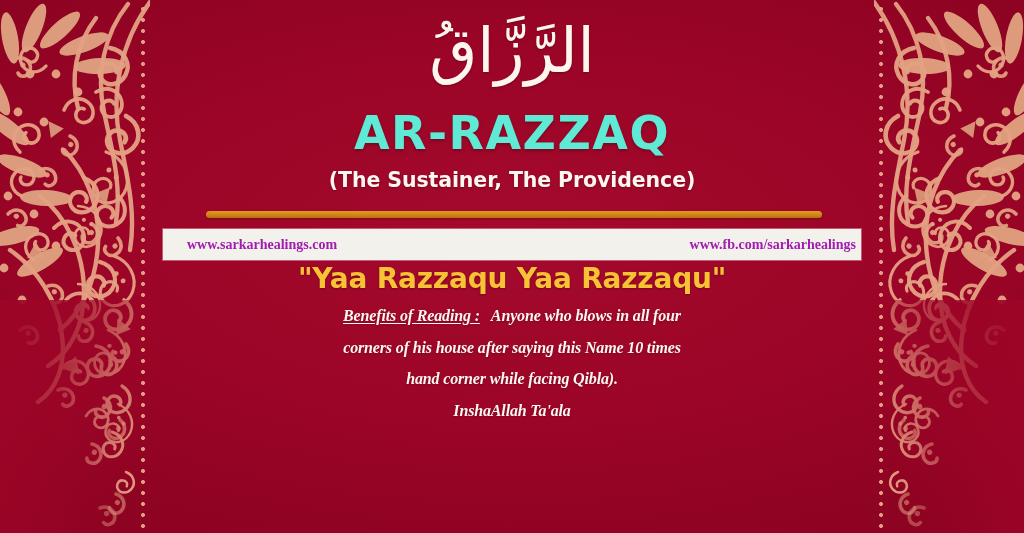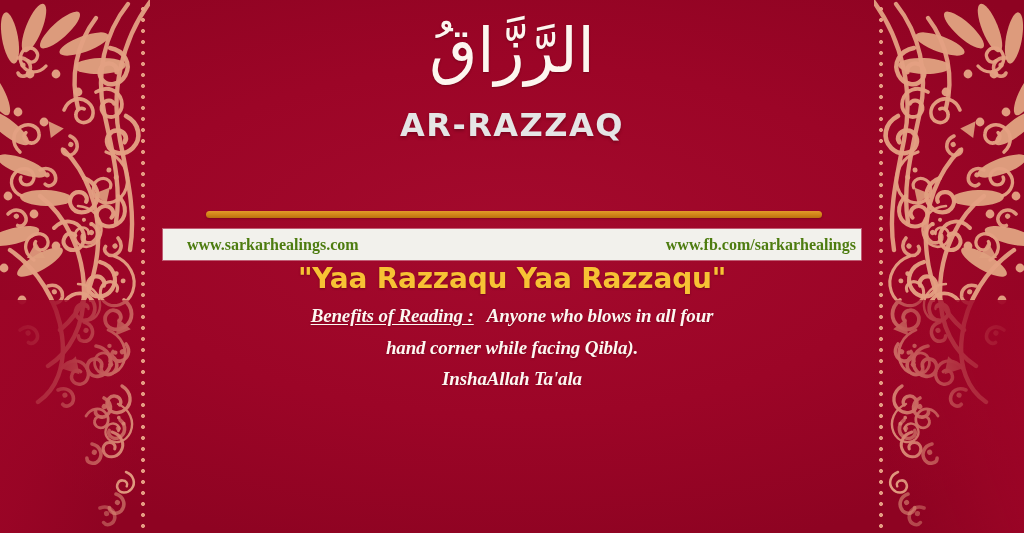--- a/index.html
+++ b/index.html
@@ -76,24 +76,24 @@
     text-shadow: 0 1px 2px rgba(70,0,15,.45);
   }
 
   
   .name {
     position: absolute;
     top: 106px;
     left: 0;
     right: 0;
     text-align: center;
-    color: #e5e5e5;
+    color: #5eead4;
     font-family: "DejaVu Sans", sans-serif;
     font-weight: 700;
-    font-size: 32px;
+    font-size: 46px;
     letter-spacing: 1.5px;
     text-shadow: 0 2px 3px rgba(70,0,15,.4);
   }
 
   
   .meaning {
     position: absolute;
     top: 168px;
     left: 0;
     right: 0;
@@ -124,24 +124,24 @@
     top: 229px;
     left: 13px;
     right: 13px;
     height: 31px;
     background: #f2f1ec;
     display: flex;
     align-items: center;
     box-shadow: 0 0 0 1px rgba(255,255,255,.35);
   }
   .urlbar .u {
-    color: #4d7c0f;
+    color: #a21caf;
     font-family: "Liberation Serif", serif;
     font-weight: 700;
-    font-size: 16px;
+    font-size: 14px;
     white-space: nowrap;
     text-align: center;
   }
   .urlbar .u1 { margin-left: 24px; }
   .urlbar .u2 { margin-left: auto; margin-right: 5px; }
 
   
   .dua {
     position: absolute;
     top: 262px;
@@ -160,21 +160,21 @@
   .benefits {
     position: absolute;
     top: 300px;
     left: 6px;
     right: 6px;
     text-align: center;
     color: #fdf7f1;
     font-family: "Liberation Serif", serif;
     font-weight: 700;
     font-style: italic;
-    font-size: 19px;
+    font-size: 16px;
     line-height: 31.5px;
     letter-spacing: -0.15px;
     text-shadow: 0 1px 2px rgba(70,0,15,.35);
   }
   .benefits .lbl {
     text-decoration: underline;
     text-underline-offset: 2px;
   }
   .benefits .line { display: block; white-space: nowrap; }
   .benefits .closing { display: block; margin-top: 0; }
@@ -651,34 +651,36 @@
     </svg>
   </div>
   <div class="dot-rule right"></div>
 
   <div class="content">
 
     <div class="arabic">الرَّزَّاقُ</div>
 
     <div class="name">AR-RAZZAQ</div>
 
+    <div class="meaning">(The Sustainer, The Providence)</div>
 
     <div class="divider"></div>
 
     <div class="urlbar">
       <span class="u u1">www.sarkarhealings.com</span>
       <span class="u u2">www.fb.com/sarkarhealings</span>
     </div>
 
     <div class="dua">"Yaa Razzaqu Yaa Razzaqu"</div>
 
     <div class="benefits">
       <span class="line">
         <span class="lbl">Benefits of Reading :</span>
         &nbsp;
         <span>Anyone who blows in all four</span>
       </span>
+      <span class="line">corners of his house after saying this Name 10 times</span>
       <span class="line">hand corner while facing Qibla).</span>
       <span class="closing">InshaAllah Ta'ala</span>
     </div>
 
   </div>
 </div>
 
 </body></html>

